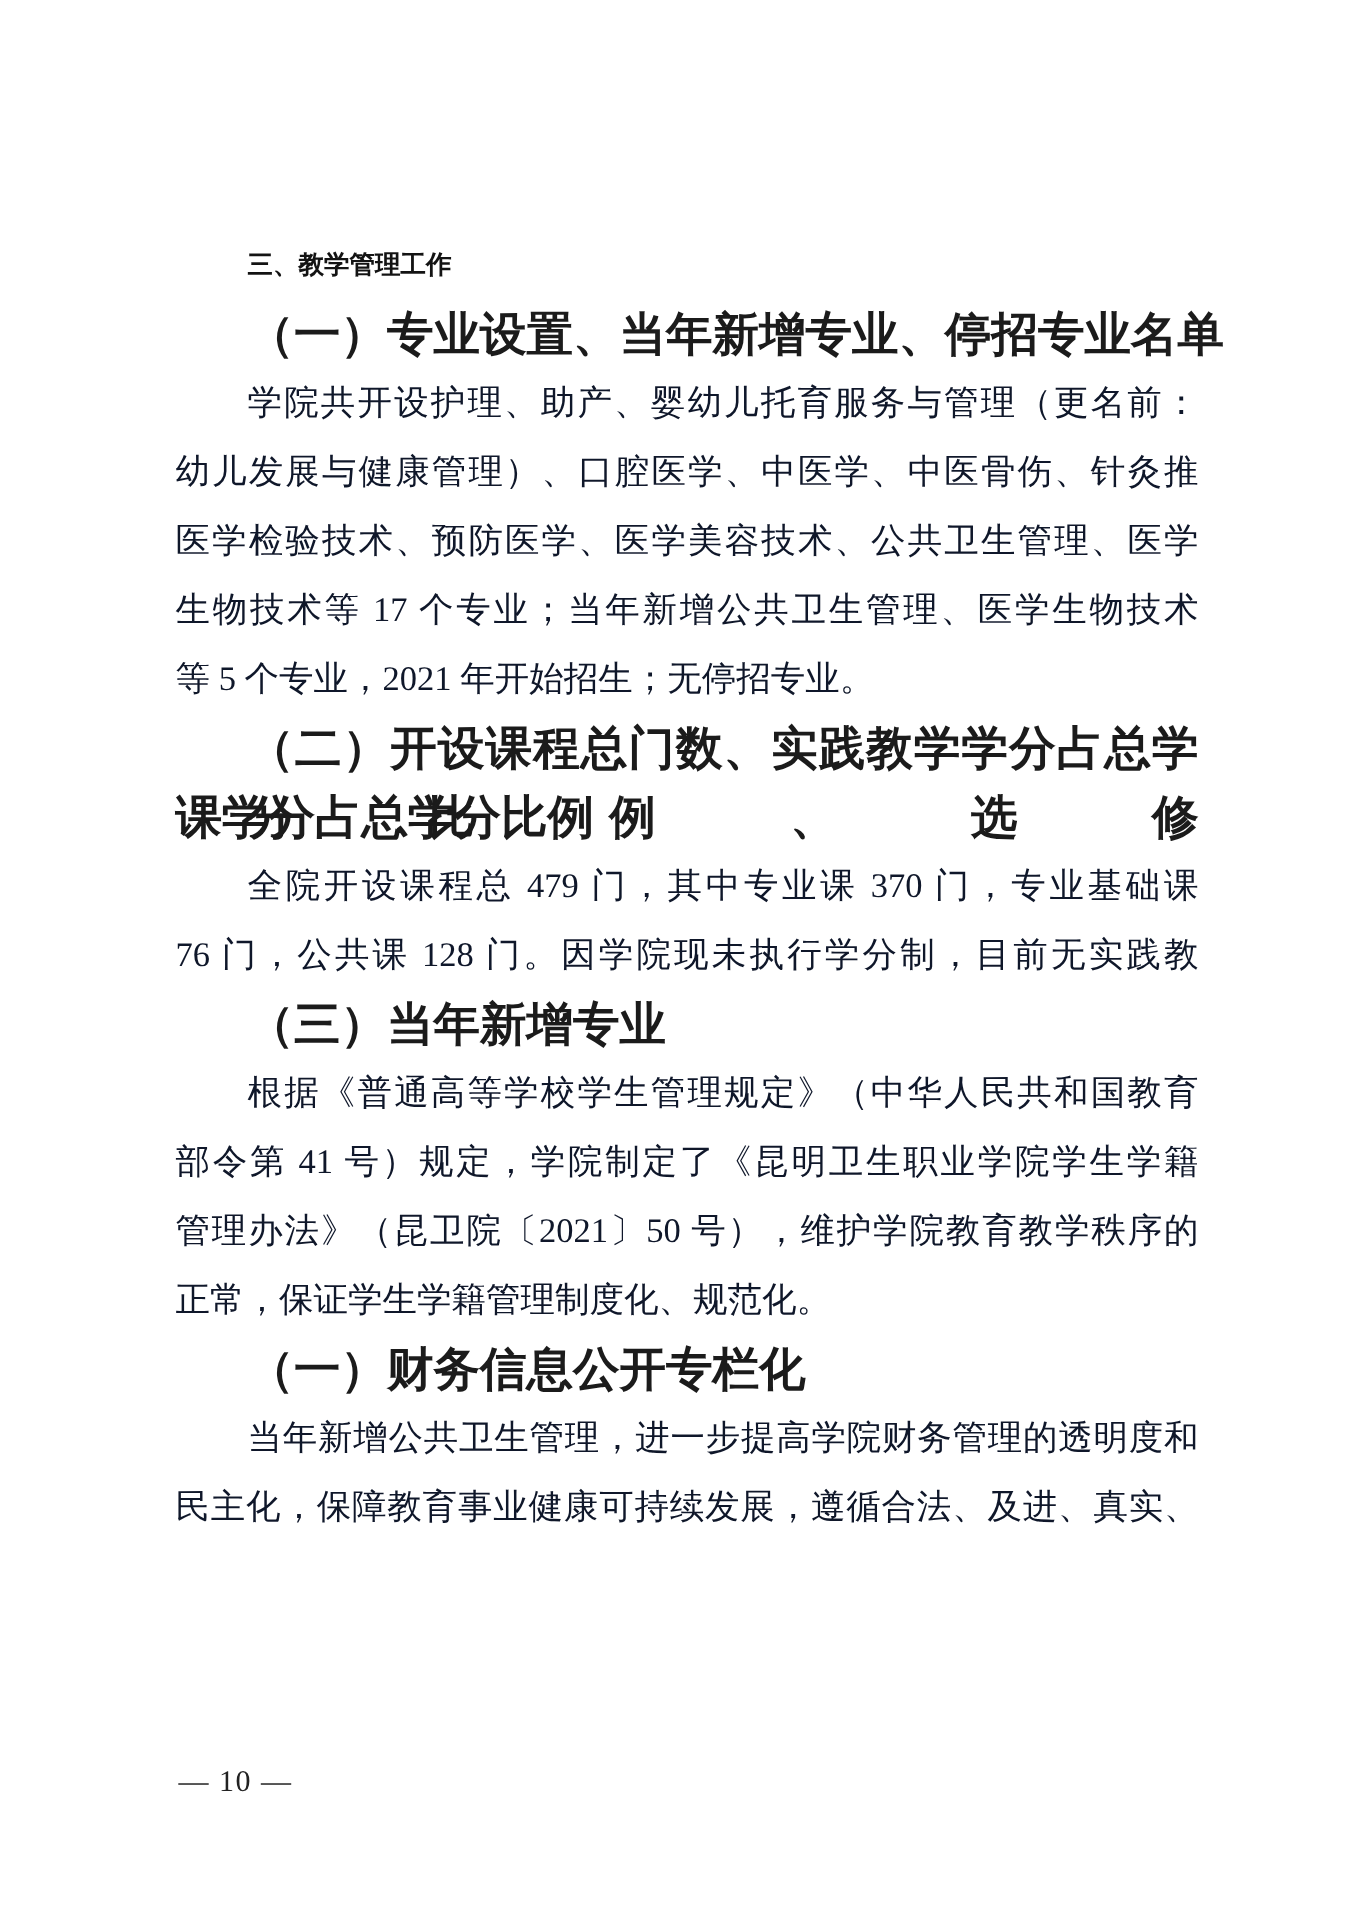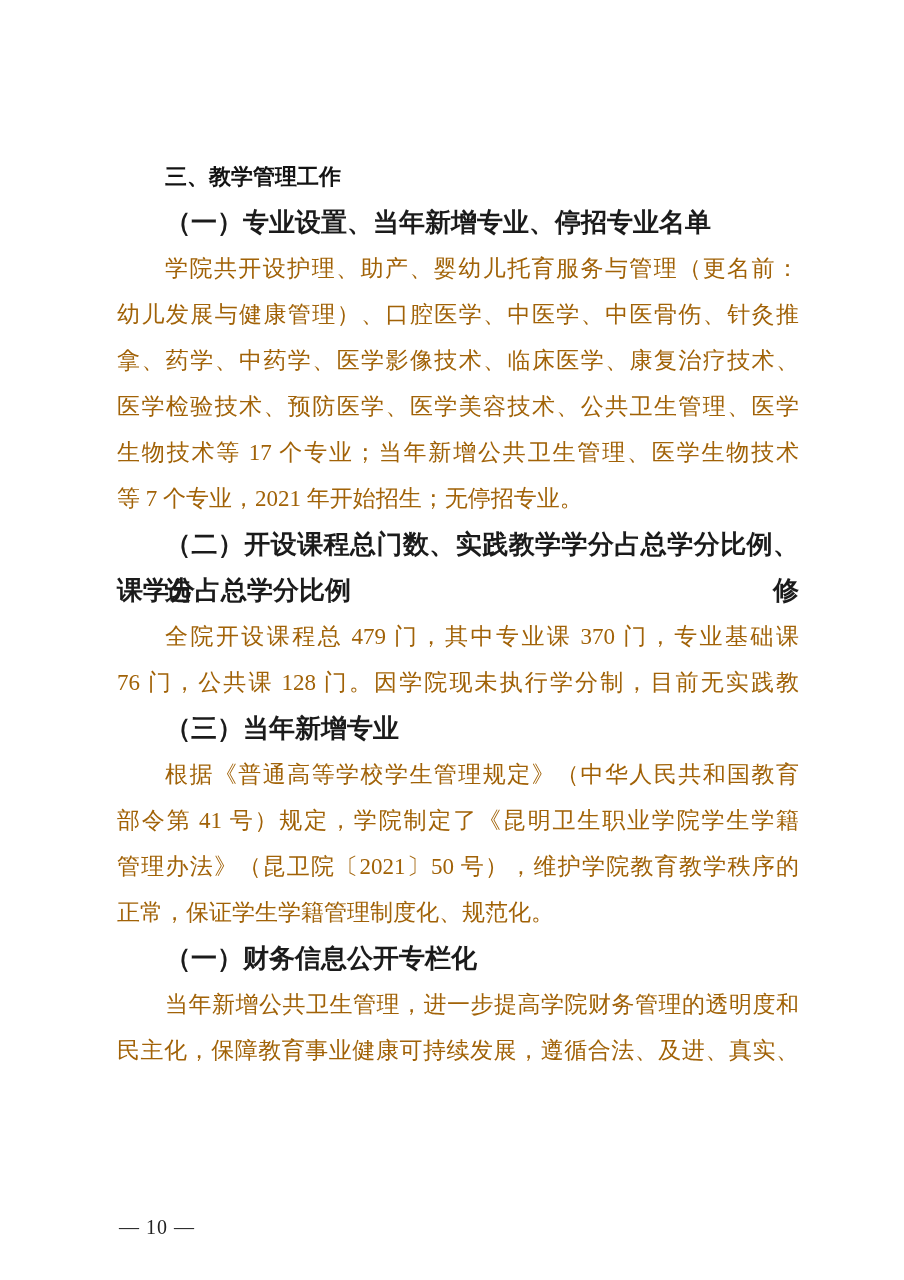--- a/index.html
+++ b/index.html
@@ -22,68 +22,66 @@
     left: 117px;
     top: 154px;
     width: 682px;
   }
   .line {
     box-sizing: border-box;
     width: 682px;
     height: 46px;
     line-height: 46px;
     font-size: 23px;
-    color: #a16207;
+    color: #0f172a;
     text-align: justify;
     white-space: nowrap;
     font-family: "Liberation Serif", serif;
   }
   .line.fill { text-align-last: justify; white-space: normal; }
   .line.last { text-align-last: left; }
   .line.indent { padding-left: 48px; }
   .line.h1 {
     font-family: "Liberation Sans", sans-serif;
     font-weight: 700;
-    font-size: 22px;
+    font-size: 17px;
     color: #131313;
   }
   .line.h2 {
     font-family: "Liberation Serif", serif;
     font-weight: 700;
-    font-size: 26px;
+    font-size: 31px;
     color: #1b1b1b;
   }
   .page-number {
     position: absolute;
     left: 119px;
     top: 1175px;
     font-size: 20px;
     line-height: 27px;
     color: #222222;
     font-family: "Liberation Serif", serif;
     letter-spacing: 1px;
-    margin-top: 39px;
   }
 </style>
 </head>
 <body>
 
 <div class="page">
   <div class="text-column">
 
     <div class="line h1 indent last">三、教学管理工作</div>
 
     <div class="line h2 indent last">（一）专业设置、当年新增专业、停招专业名单</div>
 
     <div class="line body indent fill">学院共开设护理、助产、婴幼儿托育服务与管理（更名前：</div>
     <div class="line body fill">幼儿发展与健康管理）、口腔医学、中医学、中医骨伤、针灸推</div>
-    <div class="line body fill">拿、药学、中药学、医学影像技术、临床医学、康复治疗技术、</div>
     <div class="line body fill">医学检验技术、预防医学、医学美容技术、公共卫生管理、医学</div>
     <div class="line body fill">生物技术等 17 个专业；当年新增公共卫生管理、医学生物技术</div>
-    <div class="line body last">等 7 个专业，2021 年开始招生；无停招专业。</div>
+    <div class="line body last">等 5 个专业，2021 年开始招生；无停招专业。</div>
 
     <div class="line h2 indent fill">（二）开设课程总门数、实践教学学分占总学分比例、选修</div>
     <div class="line h2 last">课学分占总学分比例</div>
 
     <div class="line body indent fill">全院开设课程总 479 门，其中专业课 370 门，专业基础课</div>
     <div class="line body fill">76 门，公共课 128 门。因学院现未执行学分制，目前无实践教</div>
 
     <div class="line h2 indent last">（三）当年新增专业</div>
 
     <div class="line body indent fill">根据《普通高等学校学生管理规定》（中华人民共和国教育</div>

